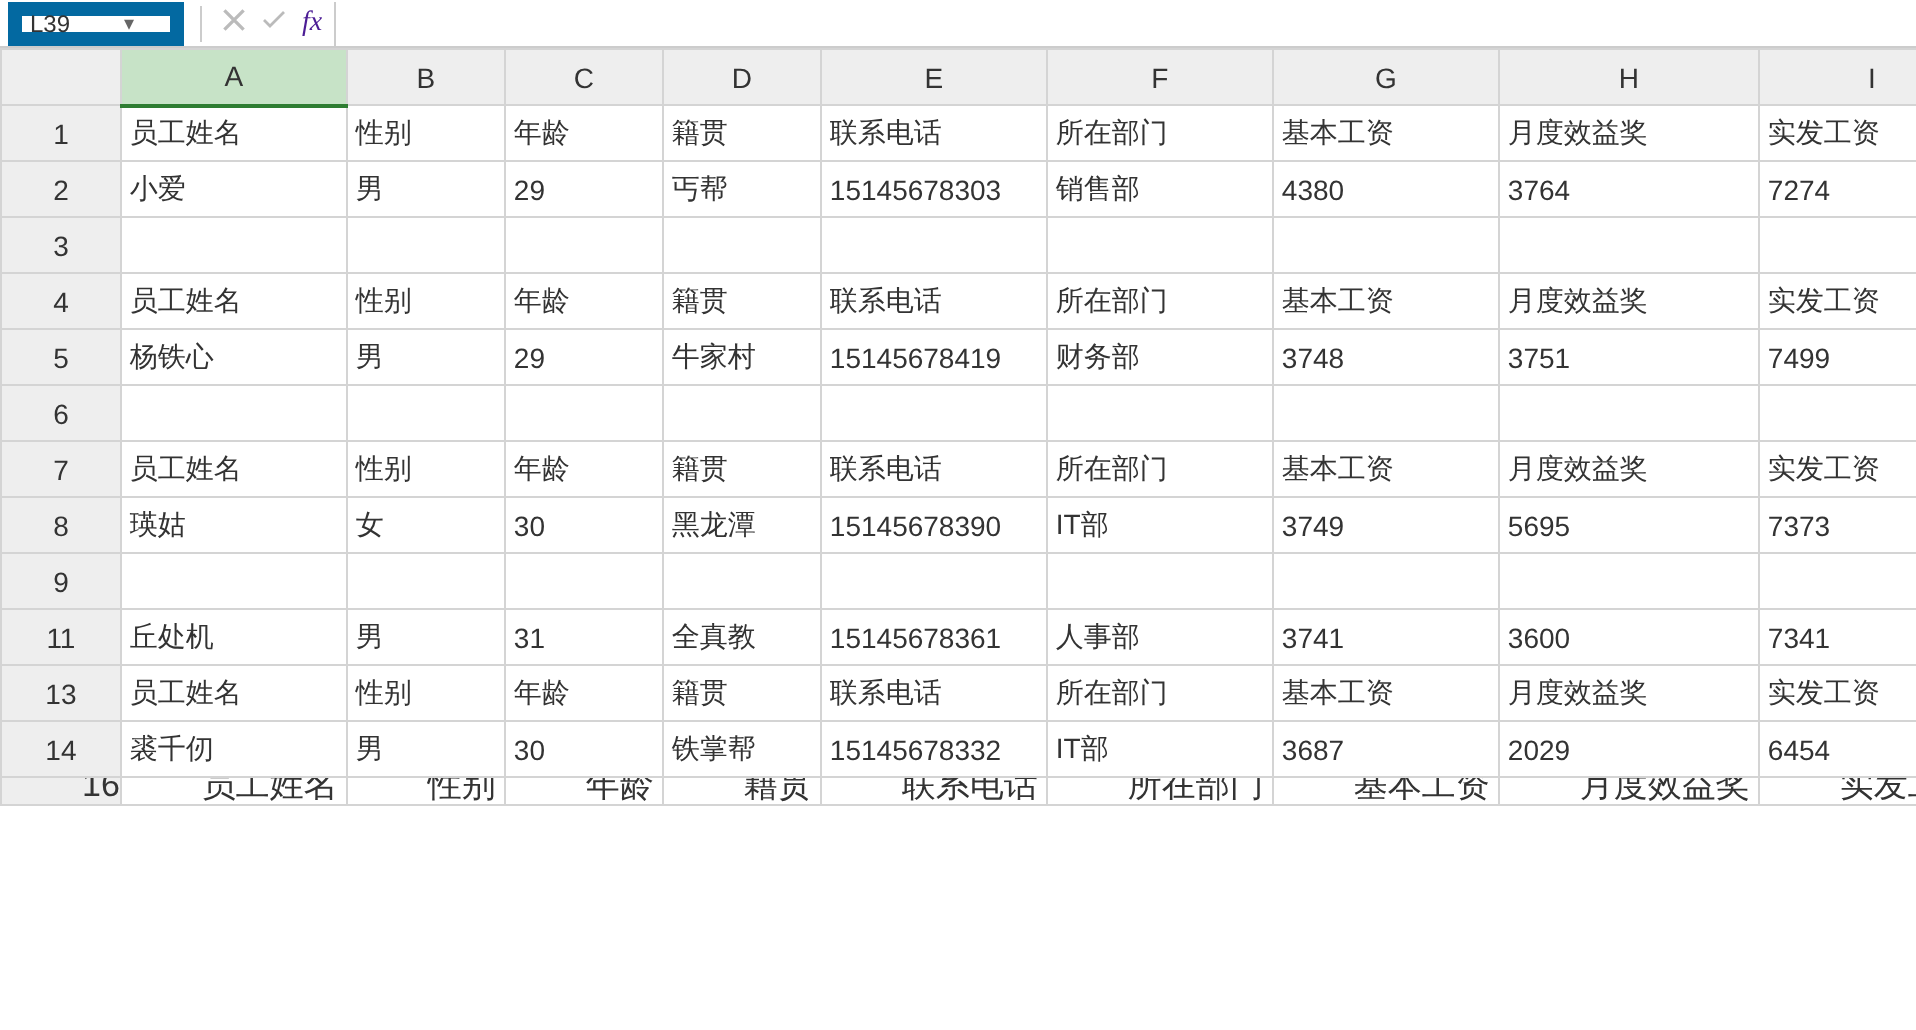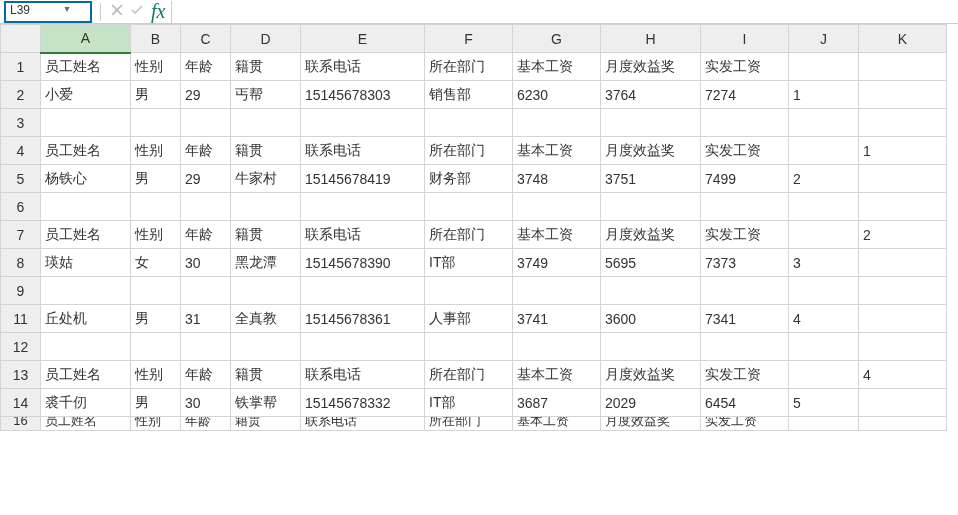--- a/index.html
+++ b/index.html
@@ -1,46 +1,46 @@
 <!DOCTYPE html>
 <html><head>
 <meta charset="utf-8">
 <style>
   * { box-sizing: border-box; margin: 0; padding: 0; }
   html, body { width: 958px; height: 515px; font-family: "Microsoft YaHei", "SimSun", Arial, sans-serif; font-size: 13px; color: #333; background: #fff; overflow: hidden; }
 
   
   .formula-bar { display: flex; align-items: center; height: 24px; border-bottom: 1px solid #ccc; background: #fff; }
-  .name-box { width: 88px; height: 22px; border: 2px solid #0369a1; margin: 0 4px; display: flex; padding: 0 4px; font-size: 12px; }
+  .name-box { width: 88px; height: 22px; border: 7px solid #0369a1; margin: 0 4px; display: flex; align-items: center; padding: 0 4px; font-size: 12px; }
   .name-box span { flex: 1; }
   .name-box-arrow { width: 10px; text-align: center; color: #666; font-size: 10px; }
   .fx-sep { width: 1px; height: 18px; background: #ccc; margin: 0 4px; }
   .fx-icons { display: flex; align-items: center; gap: 8px; padding: 0 6px; color: #aaa; }
-  .fx-icons .fx-label { font-style: italic; color: #0f766e; font-family: "Times New Roman", serif; font-size: 20px; }
+  .fx-icons .fx-label { font-style: italic; color: #4c1d95; font-family: "Times New Roman", serif; font-size: 14px; }
   .fx-input-area { flex: 1; height: 22px; border-left: 1px solid #ccc; }
 
   
   .grid-wrap { position: relative; width: 958px; height: calc(515px - 24px); overflow: hidden; }
   table.sheet { border-collapse: collapse; table-layout: fixed; }
   table.sheet th, table.sheet td { border: 1px solid #d4d4d4; height: 28px; font-weight: normal; }
 
   
   .corner { width: 40px; background: #eee; border-right: 1px solid #bbb; border-bottom: 1px solid #bbb; }
   .col-head { background: #eee; text-align: center; font-size: 14px; color: #333; border-bottom: 1px solid #bbb; }
   .col-head.sel { background: #c7e3c7; border-bottom: 2px solid #2e7d32; }
   .row-head { width: 40px; background: #eee; text-align: center; font-size: 14px; color: #333; border-right: 1px solid #bbb; }
 
   
   .cA { width: 90px; } .cB { width: 50px; } .cC { width: 50px; }
   .cD { width: 70px; } .cE { width: 124px; } .cF { width: 88px; }
   .cG { width: 88px; } .cH { width: 100px; } .cI { width: 88px; }
   .cJ { width: 70px; } .cK { width: 88px; }
 
   td.cell { padding: 0 4px; font-size: 14px; white-space: nowrap; overflow: hidden; }
-  .partial-row td.cell, .partial-row .row-head { height: 14px; overflow: hidden; font-size: 13px; line-height: 8px; vertical-align: top; }
+  .partial-row td.cell, .partial-row .row-head { height: 14px; overflow: hidden; font-size: 17px; line-height: 8px; vertical-align: top; padding-left: 40px; }
 
   svg.ic { width: 12px; height: 12px; }
 </style>
 </head>
 <body>
 
 <div class="formula-bar">
   <div class="name-box">
     <span>L39</span>
     <span class="name-box-arrow">▾</span>
@@ -110,21 +110,21 @@
           <td class="cell"></td>
         </tr>
         <tr>
           <th class="row-head">2</th>
           <td class="cell">小爱</td>
           <td class="cell">男</td>
           <td class="cell">29</td>
           <td class="cell">丐帮</td>
           <td class="cell">15145678303</td>
           <td class="cell">销售部</td>
-          <td class="cell">6230</td>
+          <td class="cell">4380</td>
           <td class="cell">3764</td>
           <td class="cell">7274</td>
           <td class="cell">1</td>
           <td class="cell"></td>
         </tr>
         <tr>
           <th class="row-head">3</th>
           <td class="cell"></td>
           <td class="cell"></td>
           <td class="cell"></td>
@@ -229,34 +229,20 @@
           <td class="cell">全真教</td>
           <td class="cell">15145678361</td>
           <td class="cell">人事部</td>
           <td class="cell">3741</td>
           <td class="cell">3600</td>
           <td class="cell">7341</td>
           <td class="cell">4</td>
           <td class="cell"></td>
         </tr>
         <tr>
-          <th class="row-head">12</th>
-          <td class="cell"></td>
-          <td class="cell"></td>
-          <td class="cell"></td>
-          <td class="cell"></td>
-          <td class="cell"></td>
-          <td class="cell"></td>
-          <td class="cell"></td>
-          <td class="cell"></td>
-          <td class="cell"></td>
-          <td class="cell"></td>
-          <td class="cell"></td>
-        </tr>
-        <tr>
           <th class="row-head">13</th>
           <td class="cell">员工姓名</td>
           <td class="cell">性别</td>
           <td class="cell">年龄</td>
           <td class="cell">籍贯</td>
           <td class="cell">联系电话</td>
           <td class="cell">所在部门</td>
           <td class="cell">基本工资</td>
           <td class="cell">月度效益奖</td>
           <td class="cell">实发工资</td>

